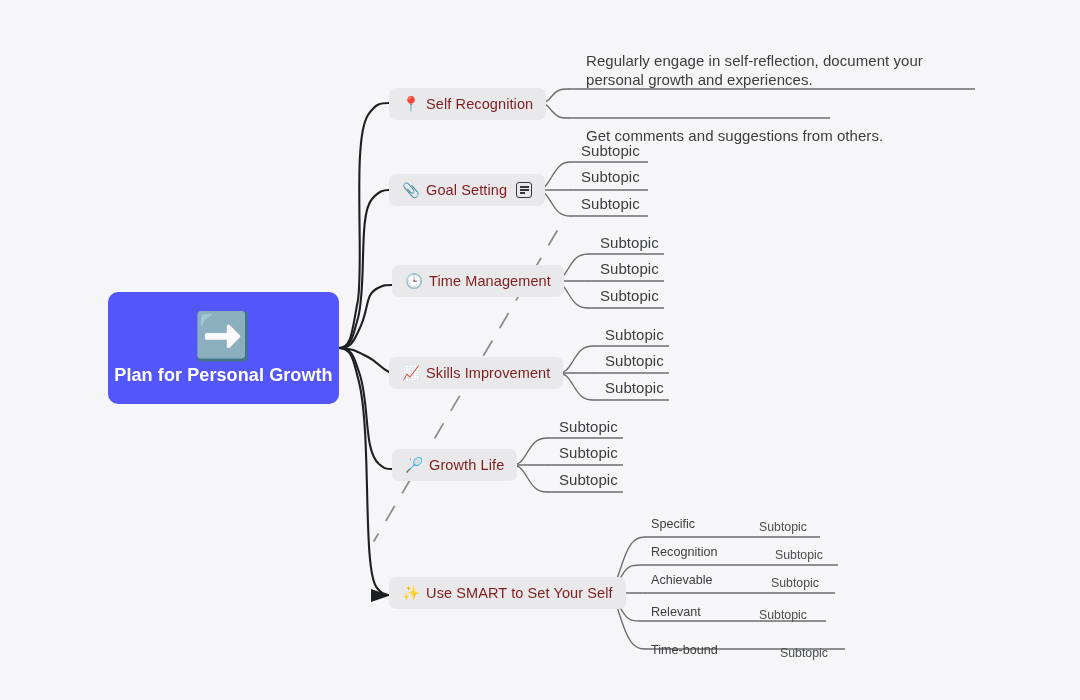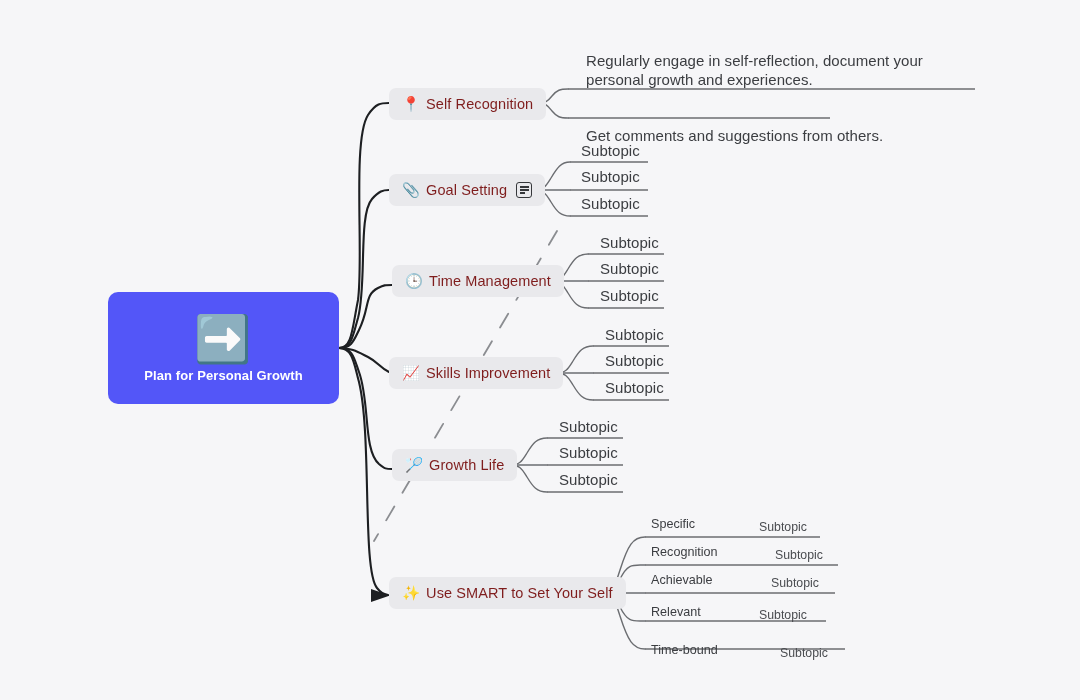--- a/index.html
+++ b/index.html
@@ -44,21 +44,21 @@
     gap: 2px;
   }
   #root-node .root-emoji {
     font-size: 46px;
     line-height: 50px;
     height: 52px;
     display: block;
   }
   #root-node .root-label {
     color: #ffffff;
-    font-size: 13px;
+    font-size: 18px;
     font-weight: 700;
     letter-spacing: 0.1px;
     white-space: nowrap;
   }
 
   
   .pill {
     position: absolute;
     height: 32px;
     background: #e9e9ec;

